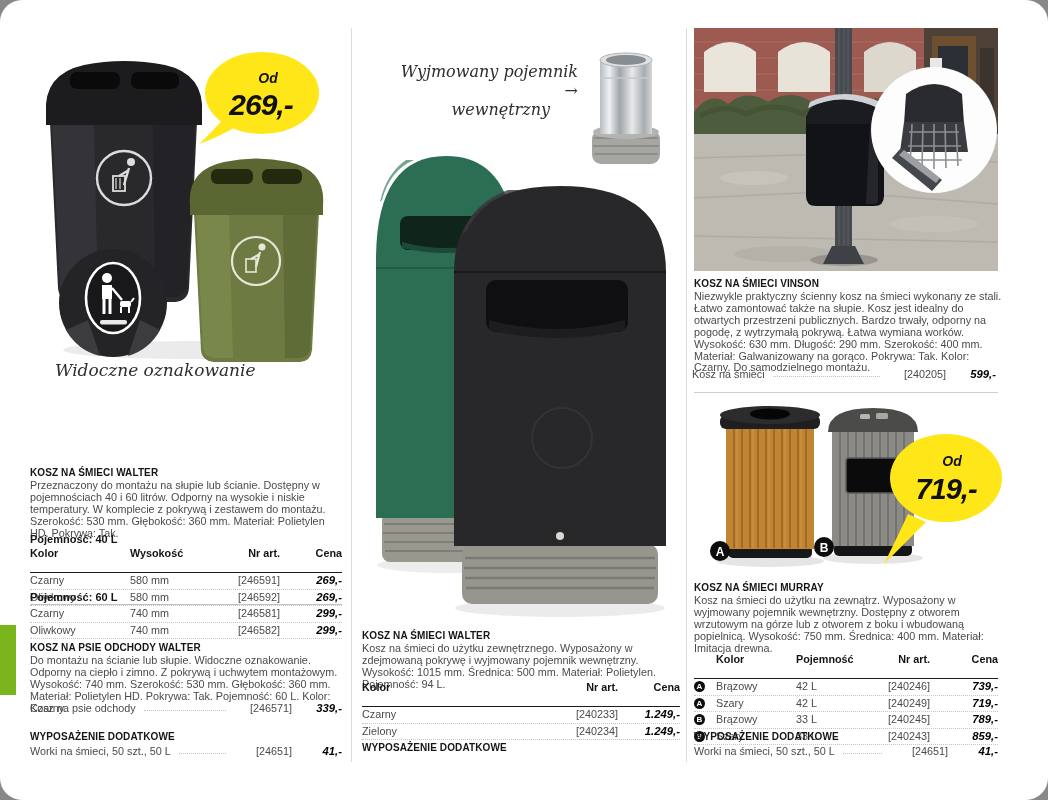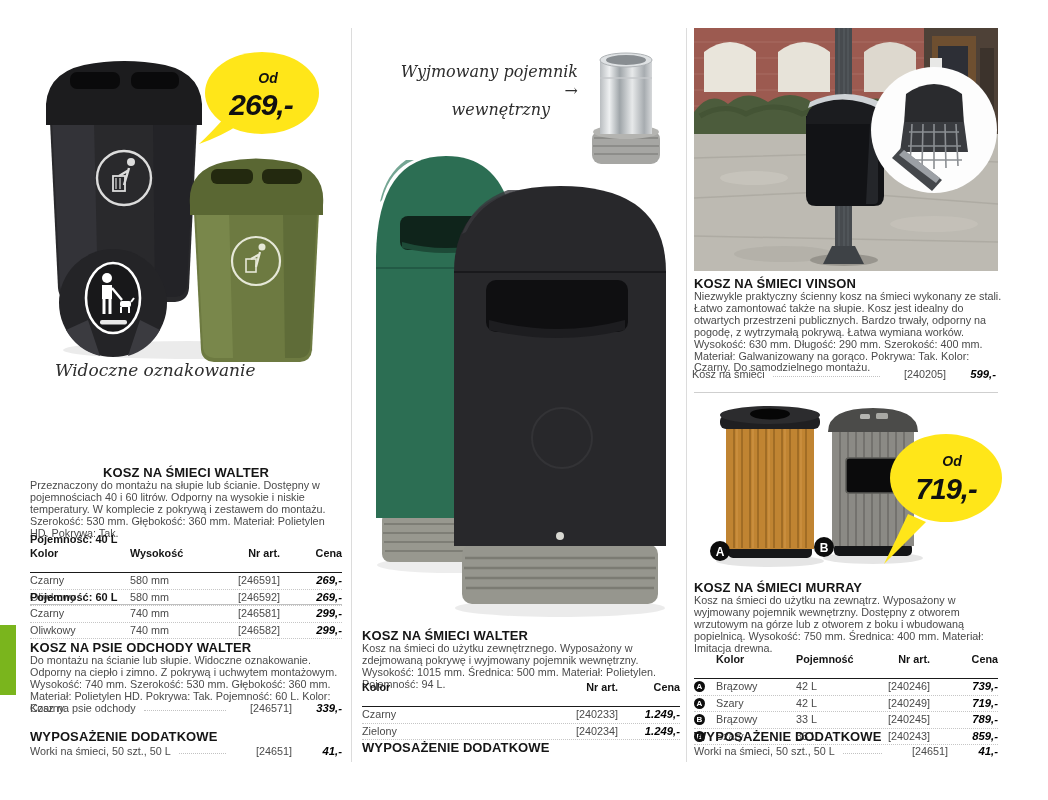--- a/index.html
+++ b/index.html
@@ -1,27 +1,28 @@
 <!DOCTYPE html>
 <html><head>
 <meta charset="utf-8">
 <style>
   * { box-sizing: border-box; margin: 0; padding: 0; }
   html,body { background:#888; }
   .page {
     position: relative; width: 1048px; height: 800px; background: #ffffff;
     font-family: "Liberation Sans", sans-serif; color: #444; overflow: hidden;
     margin: 0 auto;
+    border-radius: 22px;
   }
   .abs { position: absolute; }
   .vline { position: absolute; top: 28px; height: 734px; width: 1px; background: #dcdcdc; }
   .hline { position: absolute; height: 1px; background: #cfcfcf; }
   .green-tab { position: absolute; left: 0; top: 625px; width: 16px; height: 70px; background: #7AB51D; }
 
-  .title { font-size: 13px; font-weight: bold; color: #151515; line-height: 13px; letter-spacing: .1px; text-align: center; }
+  .title { font-size: 10px; font-weight: bold; color: #151515; line-height: 13px; letter-spacing: .1px; }
   .desc  { font-size: 10.8px; line-height: 11.9px; color: #4a4a4a; }
   .caplabel { font-size: 11px; font-weight: bold; color: #151515; }
   .script { font-family: "DejaVu Serif", serif; font-style: italic; color: #2d2d2d; }
 
   .tbl { font-size: 10.8px; color: #4a4a4a; }
   .tr { display: flex; align-items: flex-end; padding: 1px 0 2.5px; border-bottom: 1px dotted #c6c6c6; }
   .tr.head { font-weight: bold; color: #131313; border-bottom: 1px solid #1a1a1a; padding-bottom: 13px; }
   .price { font-weight: bold; font-style: italic; color: #000; font-size: 11.3px; }
 
   .w-color { width: 100px; } .w-h { width: 92px; }

